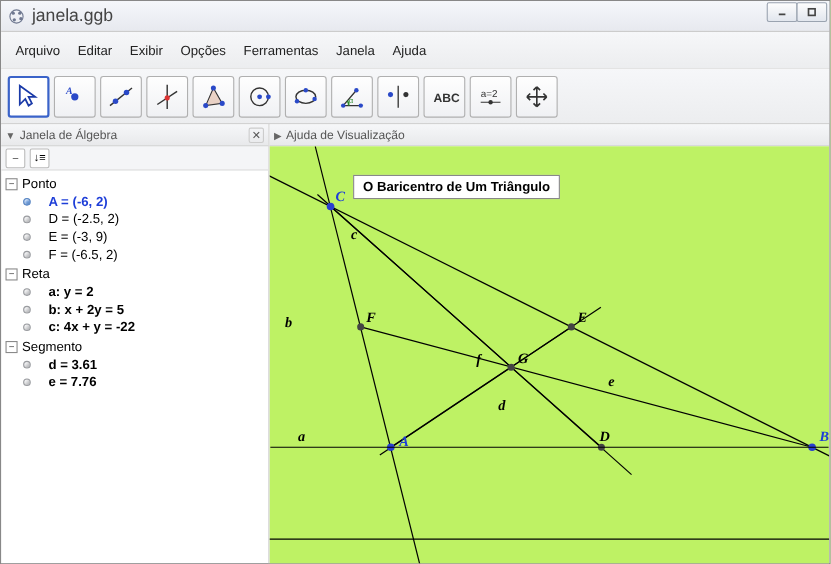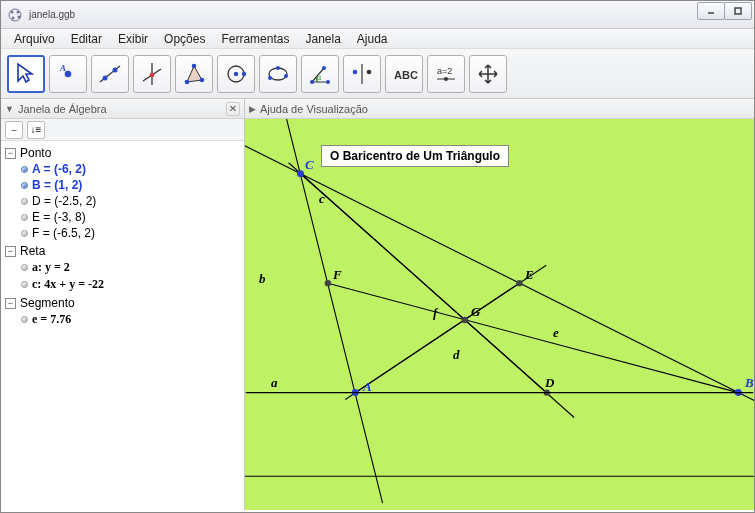--- a/index.html
+++ b/index.html
@@ -20,40 +20,40 @@
     align-items: center;
     padding: 0 6px;
     border-bottom: 1px solid #c7c7c7;
     position: relative;
   }
   .titlebar .appicon {
     width: 16px; height: 16px; margin-right: 6px;
   }
   .titlebar .title {
     color: #444;
-    font-size: 10px;
+    font-size: 16px;
   }
   .winbtns {
     position: absolute;
     right: 2px; top: 1px;
     display: flex;
   }
   .winbtn {
     width: 28px; height: 18px;
     background: linear-gradient(#fdfdfd,#e2e6ee);
     border: 1px solid #9aa3b0;
     border-radius: 2px;
     margin-left: -1px;
     display: flex; align-items: center; justify-content: center;
     color: #444;
     font-size: 9px;
   }
   .winbtn svg { width: 10px; height: 10px; }
   .menubar {
-    height: 20px;
+    height: 34px;
     background: linear-gradient(#f6f7f9,#ecedef);
     display: flex;
     align-items: center;
     padding: 0 6px;
     border-bottom: 1px solid #ddd;
     gap: 2px;
     font-size: 12px;
     color: #222;
   }
   .menuitem {
@@ -162,34 +162,34 @@
     border: 1px solid #8a8a8a;
     display: flex; align-items: center; justify-content: center;
     font-size: 9px; line-height: 1;
     color: #444;
     background: #fff;
   }
   .treeitems { padding-left: 18px; }
   .treeitem {
     display: flex;
     align-items: center;
-    gap: 4px;
+    gap: 16px;
     padding: 1px 0;
   }
   .dot {
     width: 8px; height: 8px;
     border-radius: 50%;
     border: 1px solid #556;
     box-shadow: inset -1px -1px 2px rgba(0,0,0,0.15), inset 1px 1px 2px rgba(255,255,255,0.8);
   }
   .dot.blue { background: #6ea1e6; border-color:#5a86c2;}
   .dot.grey { background: #d9dadd; border-color:#9a9ca0;}
   .dot.small { width:7px;height:7px; }
   .blue-text { color: #1e3ed8; font-weight: bold; }
-  .bold-text { font-weight: bold; font-family: Liberation Serif, serif; }
+  .bold-text { font-weight: bold; }
   .graphics {
     flex: 1;
     display: flex;
     flex-direction: column;
     position: relative;
     overflow: hidden;
   }
   .gcanvas {
     flex: 1;
     position: relative;
@@ -360,59 +360,63 @@
         <div class="treehdr">
           <span class="collapsebox">−</span>
           <span>Ponto</span>
         </div>
         <div class="treeitems">
           <div class="treeitem">
               <span class="dot blue small"></span>
               <span class="blue-text">A = (-6, 2)</span>
             </div>
           <div class="treeitem">
-              <span class="dot blue small"></span>
-              <span class="blue-text">B = (1, 2)</span>
-            </div>
-          <div class="treeitem">
               <span class="dot grey small"></span>
               <span>D = (-2.5, 2)</span>
             </div>
           <div class="treeitem">
               <span class="dot grey small"></span>
-              <span>E = (-3, 8)</span>
+              <span>E = (-3, 9)</span>
             </div>
           <div class="treeitem">
               <span class="dot grey small"></span>
               <span>F = (-6.5, 2)</span>
             </div>
         </div>
       </div>
       <div class="treegroup">
         <div class="treehdr">
           <span class="collapsebox">−</span>
           <span>Reta</span>
         </div>
         <div class="treeitems">
           <div class="treeitem">
               <span class="dot grey small"></span>
               <span class="bold-text">a: y = 2</span>
             </div>
           <div class="treeitem">
               <span class="dot grey small"></span>
+              <span class="bold-text">b: x + 2y = 5</span>
+            </div>
+          <div class="treeitem">
+              <span class="dot grey small"></span>
               <span class="bold-text">c: 4x + y = -22</span>
             </div>
         </div>
       </div>
       <div class="treegroup">
         <div class="treehdr">
           <span class="collapsebox">−</span>
           <span>Segmento</span>
         </div>
         <div class="treeitems">
+          <div class="treeitem">
+              <span class="dot grey small"></span>
+              <span class="bold-text">d = 3.61</span>
+            </div>
           <div class="treeitem">
               <span class="dot grey small"></span>
               <span class="bold-text">e = 7.76</span>
             </div>
         </div>
       </div>
     </div>
   </div>
 
   <div class="graphics">

